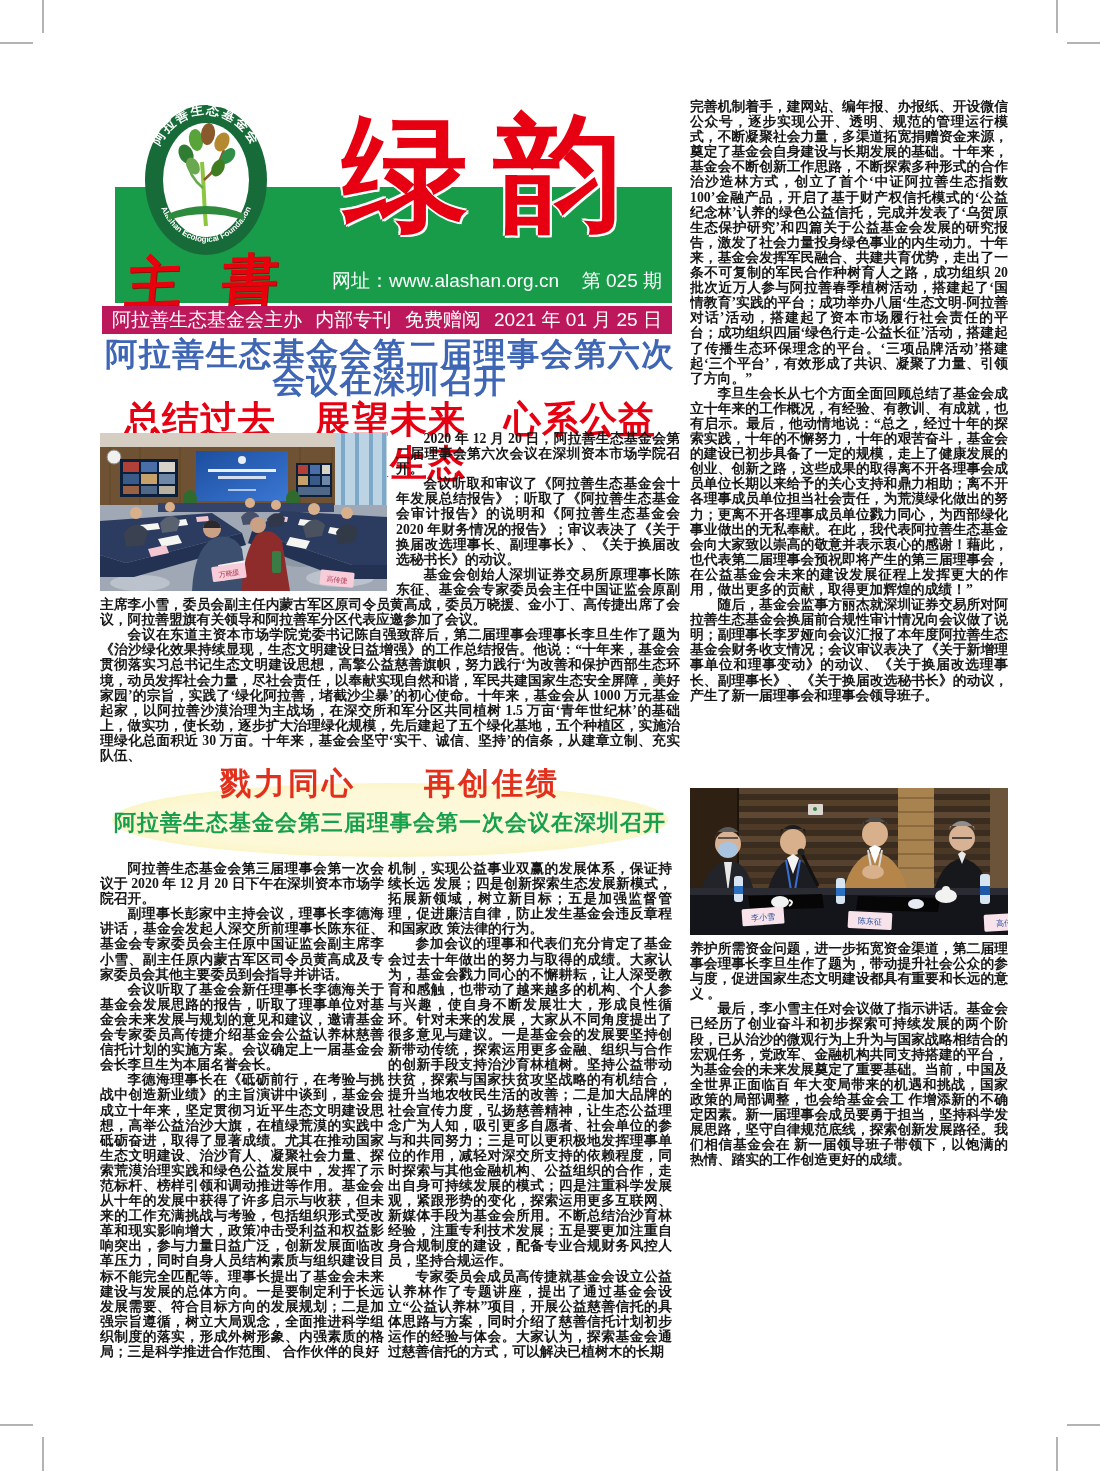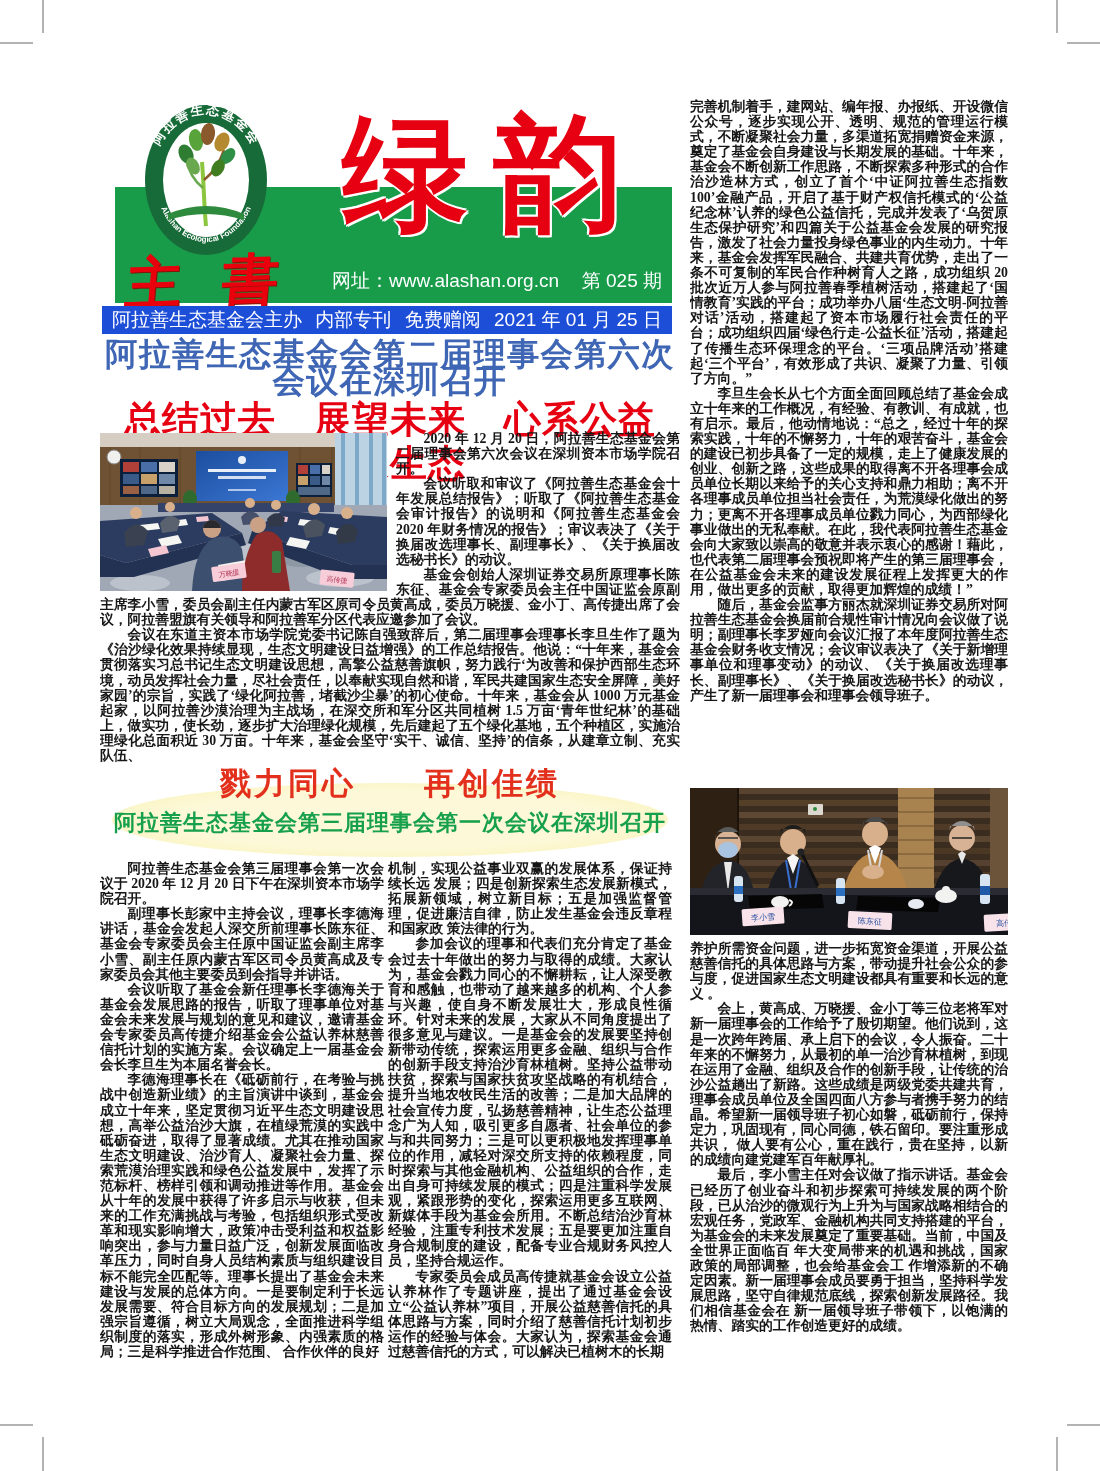--- a/index.html
+++ b/index.html
@@ -4,21 +4,21 @@
 <style>
   html,body{margin:0;padding:0;background:#ffffff;}
   #page{position:relative;width:1100px;height:1471px;background:#fff;overflow:hidden;
         font-family:"Liberation Serif","DejaVu Serif",serif;color:#161616;}
   .abs{position:absolute;}
   
   .mark{position:absolute;background:#b3b3b3;}
   
   .masthead{left:100px;top:88px;width:580px;height:248px;}
   .green-panel{position:absolute;left:15px;top:99px;width:557px;height:116px;background:#189c4a;}
-  .green-bar{position:absolute;left:2px;top:218px;width:570px;height:28px;background:#1d4ed8;
+  .green-bar{position:absolute;left:2px;top:218px;width:570px;height:28px;background:#be185d;
              color:#fff;display:flex;align-items:center;justify-content:space-between;
              font-family:"Liberation Sans","DejaVu Sans",sans-serif;font-size:19px;padding:0 10px;box-sizing:border-box;}
   .logo-wrap{position:absolute;left:38px;top:8px;width:136px;height:168px;}
   .paper-title{position:absolute;left:210px;top:2px;width:368px;height:190px;text-align:center;
                font-size:126px;line-height:170px;font-weight:bold;color:#e60012;letter-spacing:26px;
                font-family:"Liberation Serif","DejaVu Serif",serif;
                text-shadow:2px 0 0 #fff,-2px 0 0 #fff,0 2px 0 #fff,0 -2px 0 #fff,2px 2px 0 #fff,-2px -2px 0 #fff;}
   .url-line{position:absolute;left:232px;top:180px;width:330px;display:flex;justify-content:space-between;
             color:#fff;font-family:"Liberation Sans","DejaVu Sans",sans-serif;font-size:19px;}
   .calligraphy{position:absolute;left:26px;top:156px;font-size:56px;font-weight:bold;color:#e8000d;
@@ -375,18 +375,17 @@
         <text x="180" y="136" font-size="8" fill="#2a52a0" text-anchor="middle" font-family="Liberation Sans, sans-serif">陈东征</text>
       </g>
       <g transform="rotate(-3 310 134)">
         <rect x="294" y="126" width="40" height="17" rx="1.5" fill="#f8e3ea"></rect>
         <text x="306" y="138" font-size="8" fill="#2a52a0" text-anchor="start" font-family="Liberation Sans, sans-serif">高传捷</text>
       </g>
     </svg>
   </div>
 
   <div class="abs col-right-bottom bodytext">
-    <p class="para ni">养护所需资金问题，进一步拓宽资金渠道，开展公益慈善信托的具体思路与方案，带动提升社会公众的参与度，促进国家生态文明建设都具有重要和长远的意义 。</p>
-    <p class="para">会上，黄高成、万晓援、金小丁等三位老将军对新一届理事会的工作给予了殷切期望。他们说到，这是一次跨年跨届、承上启下的会议，令人振奋。二十年来的不懈努力，从最初的单一治沙育林植树，到现在运用了金融、组织及合作的创新手段，让传统的治沙公益趟出了新路。这些成绩是两级党委共建共育，理事会成员单位及全国四面八方参与者携手努力的结晶。希望新一届领导班子初心如磐，砥砺前行，保持定力，巩固现有，同心同德，铁石留印。要注重形成共识， 做人要有公心，重在践行，贵在坚持，以新的成绩向建党建军百年献厚礼。</p>
+    <p class="para ni">养护所需资金问题，进一步拓宽资金渠道，第二届理事会理事长李旦生作了题为，带动提升社会公众的参与度，促进国家生态文明建设都具有重要和长远的意义 。</p>
     <p class="para">最后，李小雪主任对会议做了指示讲话。基金会已经历了创业奋斗和初步探索可持续发展的两个阶段，已从治沙的微观行为上升为与国家战略相结合的宏观任务，党政军、金融机构共同支持搭建的平台，为基金会的未来发展奠定了重要基础。当前，中国及全世界正面临百 年大变局带来的机遇和挑战，国家政策的局部调整，也会给基金会工 作增添新的不确定因素。新一届理事会成员要勇于担当，坚持科学发 展思路，坚守自律规范底线，探索创新发展路径。我们相信基金会在 新一届领导班子带领下，以饱满的热情、踏实的工作创造更好的成绩。</p>
   </div>
 
 </div>
 
 </body></html>

